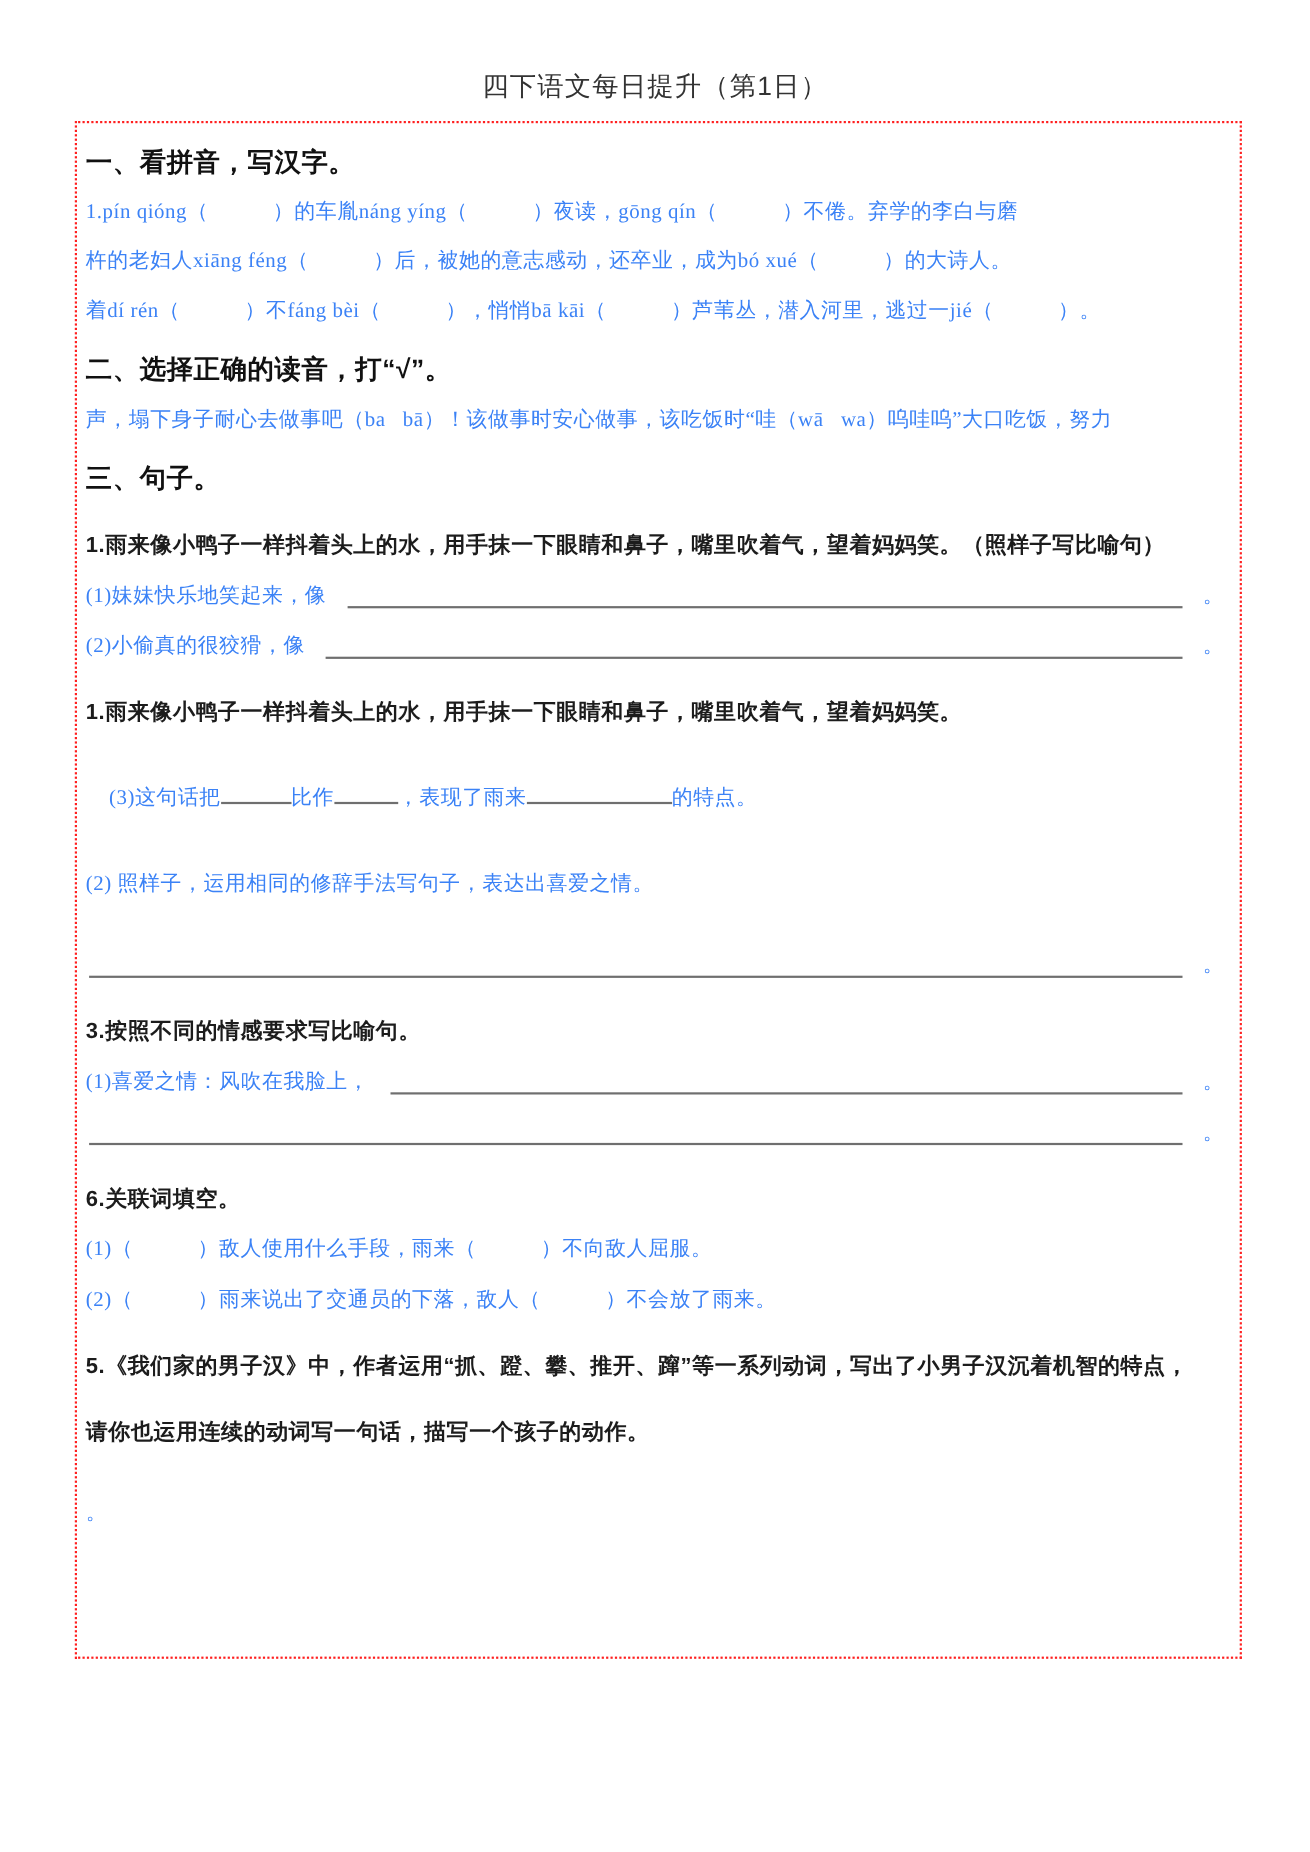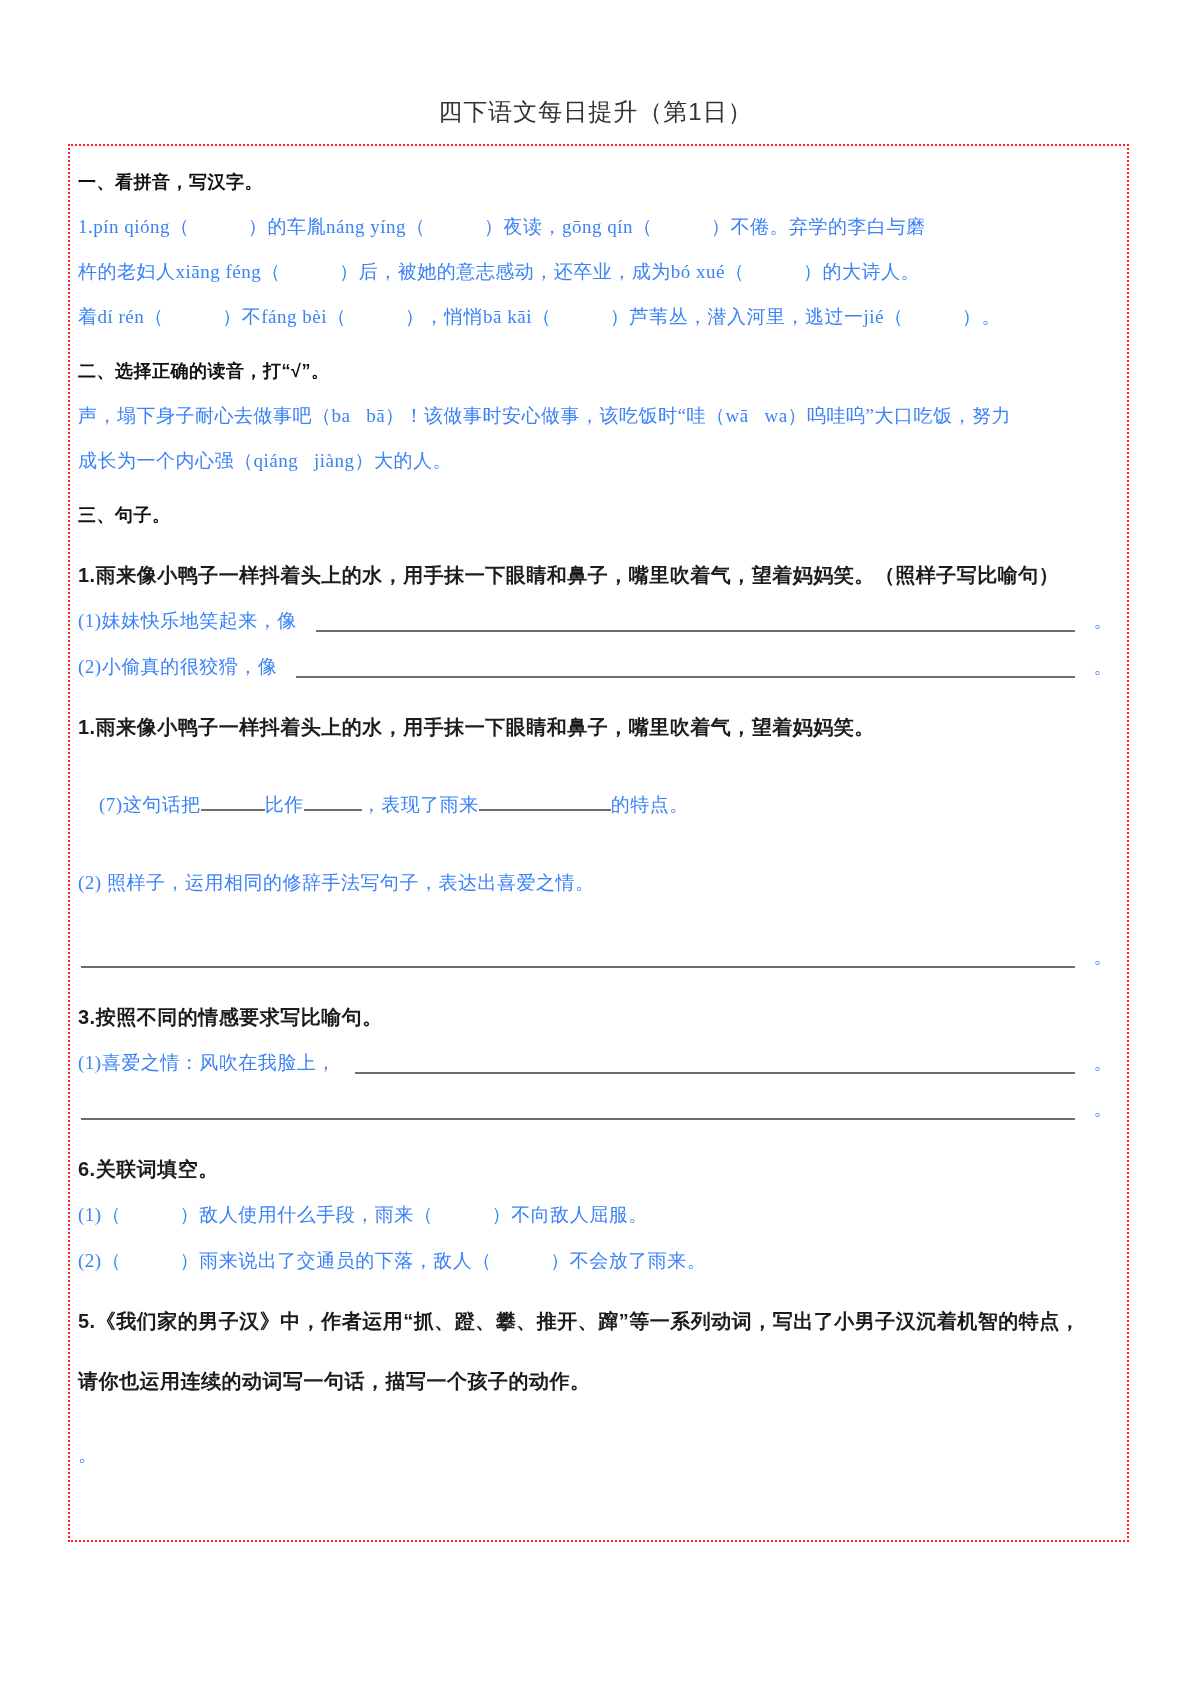--- a/index.html
+++ b/index.html
@@ -2,37 +2,37 @@
 <html><head>
 <meta charset="utf-8">
 <style>
   html,body{margin:0;padding:0;}
   body{
     width:1191px;height:1684px;background:#ffffff;
     font-family:"Liberation Sans",sans-serif;color:#1c1c1c;
     position:relative;overflow:hidden;
   }
   .title{
-    margin:0;padding-top:96px;height:36px;
+    margin:0;padding-top:62px;height:36px;
     text-align:center;font-size:24px;font-weight:500;color:#333333;
     font-family:"Liberation Sans",sans-serif;letter-spacing:1px;
   }
   .box{
     margin:12px 62px 0 68px;
     border:2px dotted #ff1f1f;
     padding:20px 14px 22px 8px;
     box-sizing:border-box;
     height:1398px;
     overflow:hidden;
   }
   .ln{white-space:pre;line-height:32px;font-size:19px;}
   .ln span{white-space:pre;}
   .hd{
     font-family:"Liberation Sans",sans-serif;
-    font-weight:600;font-size:18px;color:#111111;letter-spacing:0.5px;
+    font-weight:600;font-size:24px;color:#111111;letter-spacing:0.5px;
   }
   .kai{
     font-family:"Liberation Serif",serif;
     font-size:19px;color:#3b82f6;letter-spacing:0.5px;
   }
   .stem{font-weight:600;font-family:"Liberation Sans",sans-serif;font-size:20px;letter-spacing:0.5px;}
   
   .mt-line{margin-top:13px;}
   .mt-head{margin-top:22px;}
   .mt-stem{margin-top:28px;}
@@ -58,39 +58,38 @@
 
 <div class="box">
 
   <div class="ln hd">一、看拼音，写汉字。</div>
   <div class="ln kai mt-line">1.pín qióng（　　　）的车胤náng yíng（　　　）夜读，gōng qín（　　　）不倦。弃学的李白与磨</div>
   <div class="ln kai mt-line">杵的老妇人xiāng féng（　　　）后，被她的意志感动，还卒业，成为bó xué（　　　）的大诗人。</div>
   <div class="ln kai mt-line">着dí rén（　　　）不fáng bèi（　　　），悄悄bā kāi（　　　）芦苇丛，潜入河里，逃过一jié（　　　）。</div>
 
   <div class="ln hd mt-head">二、选择正确的读音，打“√”。</div>
   <div class="ln kai mt-line">声，塌下身子耐心去做事吧（ba   bā）！该做事时安心做事，该吃饭时“哇（wā   wa）呜哇呜”大口吃饭，努力</div>
-  <div class="ln kai mt-line">成长为一个内心强（qiáng   jiàng）大的人。</div>
 
   <div class="ln hd mt-head">三、句子。</div>
 
   <div class="ln stem mt-stem">1.雨来像小鸭子一样抖着头上的水，用手抹一下眼睛和鼻子，嘴里吹着气，望着妈妈笑。（照样子写比喻句）</div>
   <div class="ln kai mt-sub fill">
     <span>(1)妹妹快乐地笑起来，像</span>
     <span class="grow"></span>
     <span>。</span>
   </div>
   <div class="ln kai mt-sub fill">
     <span>(2)小偷真的很狡猾，像</span>
     <span class="grow"></span>
     <span>。</span>
   </div>
 
   <div class="ln stem mt-stem">1.雨来像小鸭子一样抖着头上的水，用手抹一下眼睛和鼻子，嘴里吹着气，望着妈妈笑。</div>
   <div class="ln kai mt-sub">
-    <span>(7)这句话把</span><span class="blank w64"></span><span>比作</span><span class="blank w58"></span><span>，表现了雨来</span><span class="blank w132"></span><span>的特点。</span>
+    <span>(3)这句话把</span><span class="blank w64"></span><span>比作</span><span class="blank w58"></span><span>，表现了雨来</span><span class="blank w132"></span><span>的特点。</span>
   </div>
   <div class="ln kai mt-sub">(2) 照样子，运用相同的修辞手法写句子，表达出喜爱之情。</div>
   <div class="ln kai mt-blank fill">
     <span class="grow"></span>
     <span>。</span>
   </div>
 
   <div class="ln stem mt-stem">3.按照不同的情感要求写比喻句。</div>
   <div class="ln kai mt-sub fill">
     <span>(1)喜爱之情：风吹在我脸上，</span>

